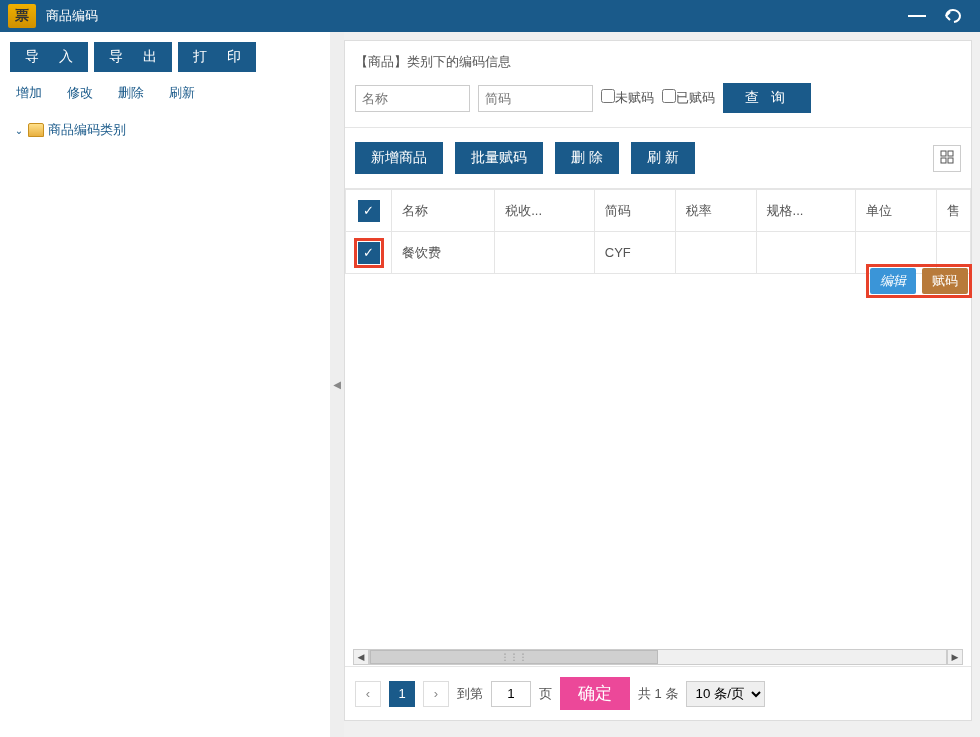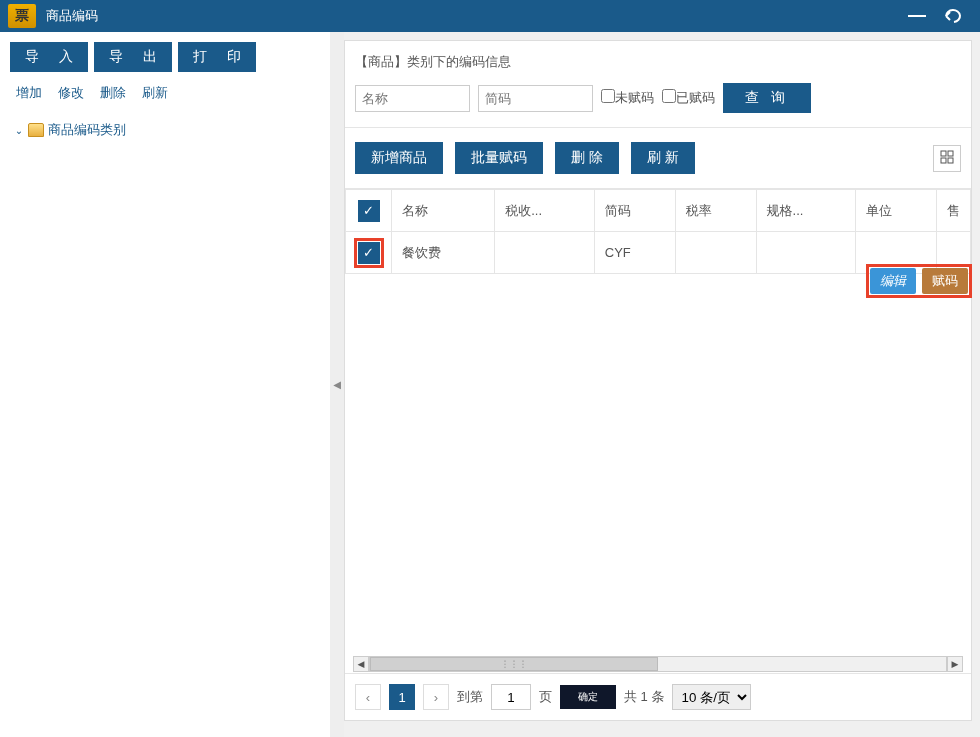--- a/index.html
+++ b/index.html
@@ -9,21 +9,21 @@
 .titlebar-logo { width: 28px; height: 24px; background: linear-gradient(#f0b000, #d09000); margin-right: 10px; display: flex; align-items: center; justify-content: center; font-size: 14px; font-weight: bold; color: #333; border-radius: 2px; }
 .titlebar-title { flex: 1; }
 .titlebar-ctrl { padding: 4px 8px; cursor: pointer; }
 .titlebar-ctrl svg { display: block; }
 
 .workspace { display: flex; height: calc(100% - 32px); background: #fff; }
 
 .sidebar { width: 330px; border-right: 1px solid #fff; display: flex; flex-direction: column; }
 .sidebar-btns { display: flex; gap: 6px; padding: 10px 10px 6px; }
 .btn-primary { background: #1a5a8a; color: #fff; border: none; padding: 6px 0; width: 78px; font-size: 14px; cursor: pointer; letter-spacing: 8px; text-indent: 8px; }
-.sidebar-links { display: flex; gap: 16px; padding: 6px 16px 10px; color: #1a5a8a; }
+.sidebar-links { display: flex; gap: 25px; padding: 6px 16px 10px; color: #1a5a8a; }
 .sidebar-links span { cursor: pointer; }
 .tree { padding: 6px 14px; color: #1a5a8a; }
 .tree-row { display: flex; align-items: center; gap: 4px; padding: 3px 0; cursor: pointer; }
 .tree-row.child { margin-left: 28px; }
 .tree-caret { width: 10px; text-align: center; font-size: 10px; }
 .tree-icon { width: 16px; height: 14px; display: inline-block; }
 .folder-open { background: linear-gradient(#ffe08a, #e8b040); border: 1px solid #c89020; border-radius: 2px 2px 0 0; position: relative; }
 .folder-blue { background: linear-gradient(#7fb8e8, #4888c8); border: 1px solid #3070b0; border-radius: 2px; }
 
 .splitter { width: 14px; background: #eee; display: flex; align-items: center; justify-content: center; color: #888; font-size: 10px; cursor: col-resize; }
@@ -54,21 +54,21 @@
 .hscroll { position: absolute; bottom: 0; left: 8px; right: 8px; height: 18px; display: flex; align-items: center; }
 .hscroll-btn { width: 16px; height: 16px; border: 1px solid #ccc; background: #f0f0f0; display: flex; align-items: center; justify-content: center; font-size: 9px; color: #555; cursor: pointer; }
 .hscroll-track { flex: 1; height: 16px; border: 1px solid #ccc; background: #f0f0f0; position: relative; }
 .hscroll-thumb { position: absolute; left: 0; width: 50%; top: 0; bottom: 0; background: #d0d0d0; border: 1px solid #bbb; display: flex; align-items: center; justify-content: center; color: #888; font-size: 9px;}
 
 .pager { display: flex; align-items: center; gap: 8px; padding: 10px; border-top: 1px solid #e5e5e5; color: #555; }
 .pager-btn { width: 26px; height: 26px; border: 1px solid #ddd; background: #fff; display: flex; align-items: center; justify-content: center; cursor: pointer; color: #888; }
 .pager-btn.active { background: #1a5a8a; color: #fff; border-color: #1a5a8a; }
 .pager input { width: 40px; height: 26px; border: 1px solid #ccc; text-align: center; }
 .pager select { height: 26px; border: 1px solid #ccc; padding: 0 4px; }
-.btn-confirm { background: #0f172a; color: #fff; border: none; padding: 5px 18px; font-size: 10px; cursor: pointer; }
+.btn-confirm { background: #ec4899; color: #fff; border: none; padding: 5px 18px; font-size: 17px; cursor: pointer; }
 
 .actions-cell { position: absolute; right: 12px; top: 236px; display: flex; gap: 6px; }
 .dots { display: inline-block; width: 2px; height: 14px; border-left: 2px dotted #999; margin-right: 6px; vertical-align: middle;}
 </style>
 </head>
 <body>
 
 <div class="titlebar">
   <div class="titlebar-logo">票</div>
   <div class="titlebar-title">商品编码</div>

